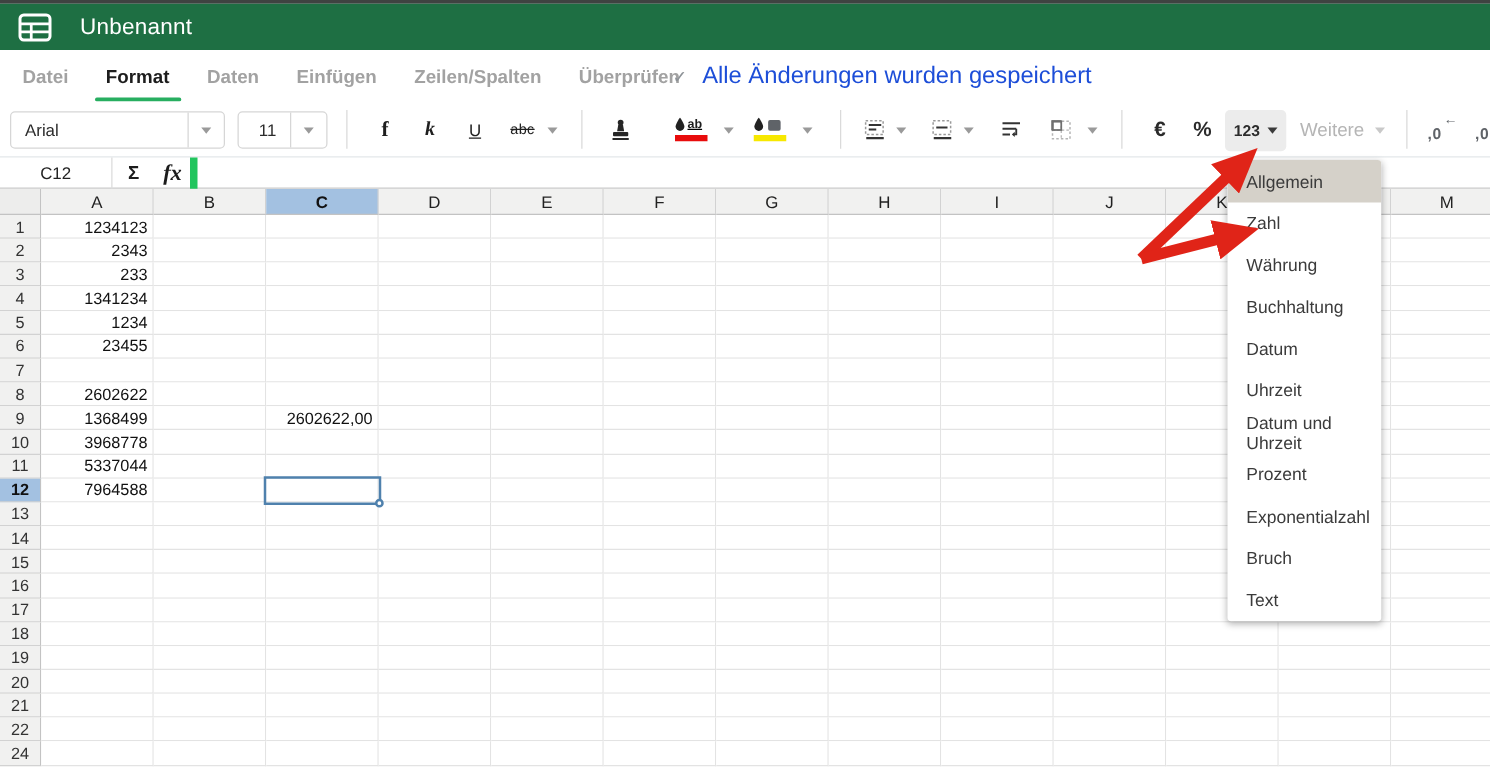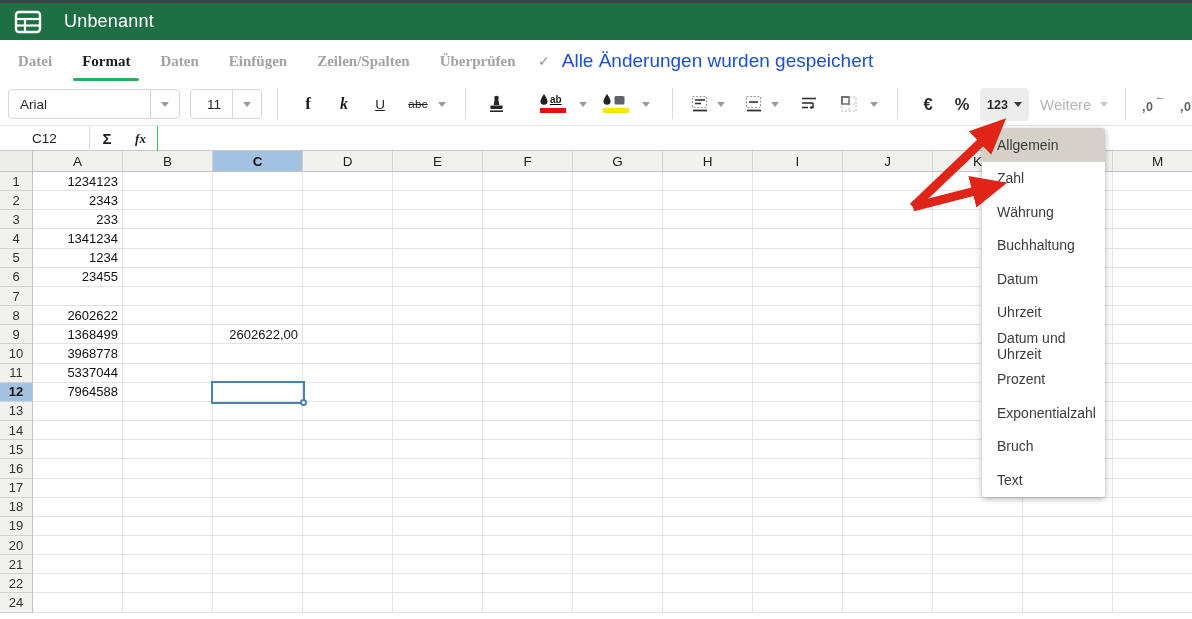--- a/index.html
+++ b/index.html
@@ -59,21 +59,21 @@
 
   
   .formula-bar { position:absolute; left:0; top:125px; width:100%; height:26px; background:#fff; z-index:3;
                  border-top:1px solid #e4e7ea; border-bottom:1px solid #c9c9c9; }
   .name-box { position:absolute; left:0; top:0; width:90px; height:25px; border-right:1px solid #dcdcdc;
               display:flex; align-items:center; justify-content:center; font-size:13.5px; color:#222; }
   .sigma-btn { position:absolute; left:92px; top:0; width:30px; height:25px; display:flex; align-items:center;
                justify-content:center; font-weight:700; font-size:15px; color:#1c1c1c; }
   .fx-btn { position:absolute; left:124px; top:0; width:34px; height:25px; display:flex; align-items:center;
             justify-content:center; font-family:"Liberation Serif", serif; font-style:italic; font-weight:700;
-            font-size:13px; color:#1c1c1c; border-right:1px solid #22c55e; }
+            font-size:18px; color:#1c1c1c; border-right:6px solid #22c55e; }
 
   
   .grid { position:absolute; left:0; top:151px; width:1192px; height:468px; overflow:hidden; z-index:1; background:#fff; }
   .g-row { display:flex; }
   .corner { width:33px; height:21px; background:#ededec; border-right:1px solid #c3c3c3; border-bottom:1px solid #c3c3c3; flex:none; }
   .col-h { width:90px; height:21px; background:#f1f1f0; border-right:1px solid #d2d2d2; border-bottom:1px solid #c3c3c3;
            display:flex; align-items:center; justify-content:center; font-size:13.5px; color:#222; flex:none; }
   .col-h.sel { background:#a3c1e1; font-weight:700; color:#111; }
   .row-h { width:33px; height:19.17px; background:#f1f1f0; border-right:1px solid #c3c3c3; border-bottom:1px solid #d2d2d2;
            display:flex; align-items:center; justify-content:center; font-size:13px; color:#333; flex:none; }
@@ -108,21 +108,21 @@
         <rect x="2" y="2" width="24" height="20" rx="3" fill="none" stroke="#fff" stroke-width="2.4"></rect>
         <line x1="2" y1="9" x2="26" y2="9" stroke="#fff" stroke-width="2.2"></line>
         <line x1="2" y1="15.5" x2="26" y2="15.5" stroke="#fff" stroke-width="2.2"></line>
         <line x1="11" y1="9" x2="11" y2="22" stroke="#fff" stroke-width="2.2"></line>
       </svg>
     </span>
     <span class="app-title">Unbenannt</span>
   </div>
 
   <div class="menu-bar">
-    <div id="menu-items" style="display:flex;align-items:flex-end;font-family:Liberation Serif, serif;">
+    <div id="menu-items" style="display:flex;align-items:flex-end;">
         <span class="menu-item">Datei</span>
         <span class="menu-item active">Format</span>
         <span class="menu-item">Daten</span>
         <span class="menu-item">Einfügen</span>
         <span class="menu-item">Zeilen/Spalten</span>
         <span class="menu-item">Überprüfen</span>
       </div>
     <div class="save-status">
       <span class="save-check">✓</span>
       <span class="save-text">Alle Änderungen wurden gespeichert</span>

